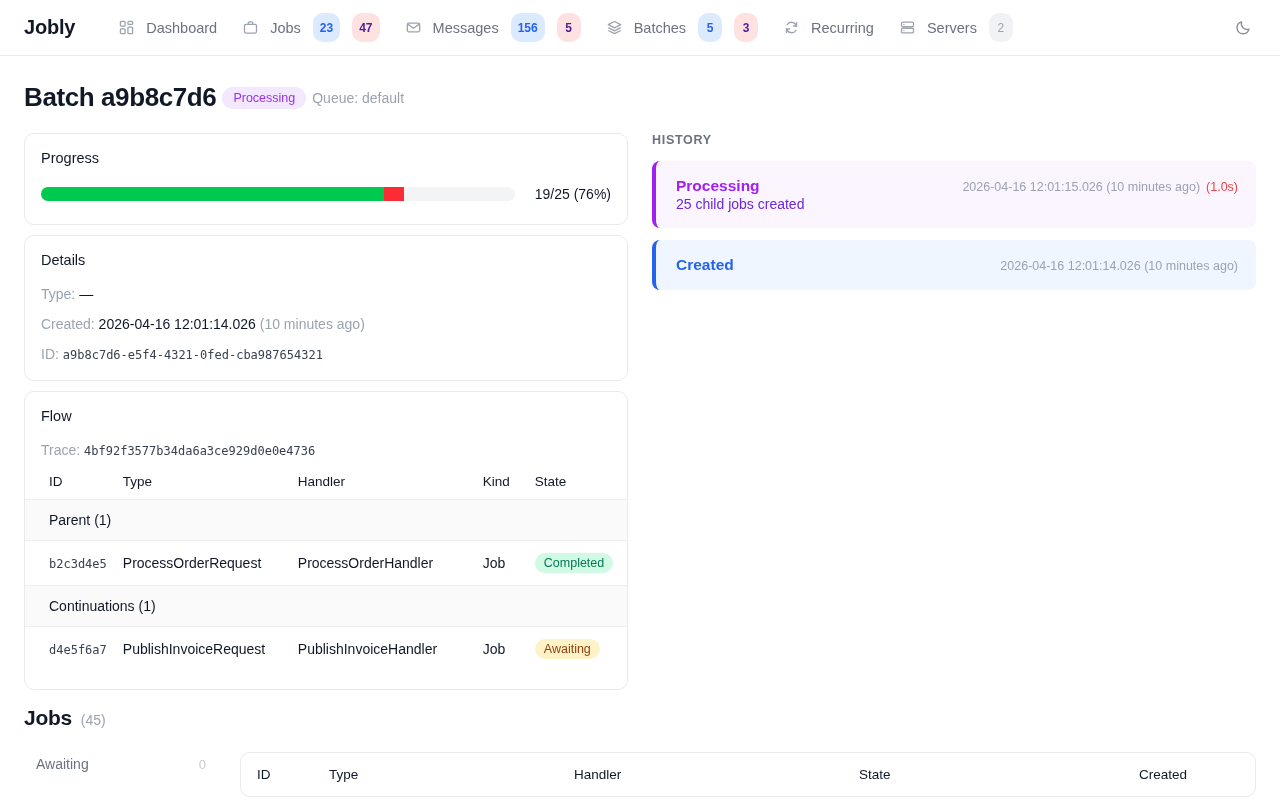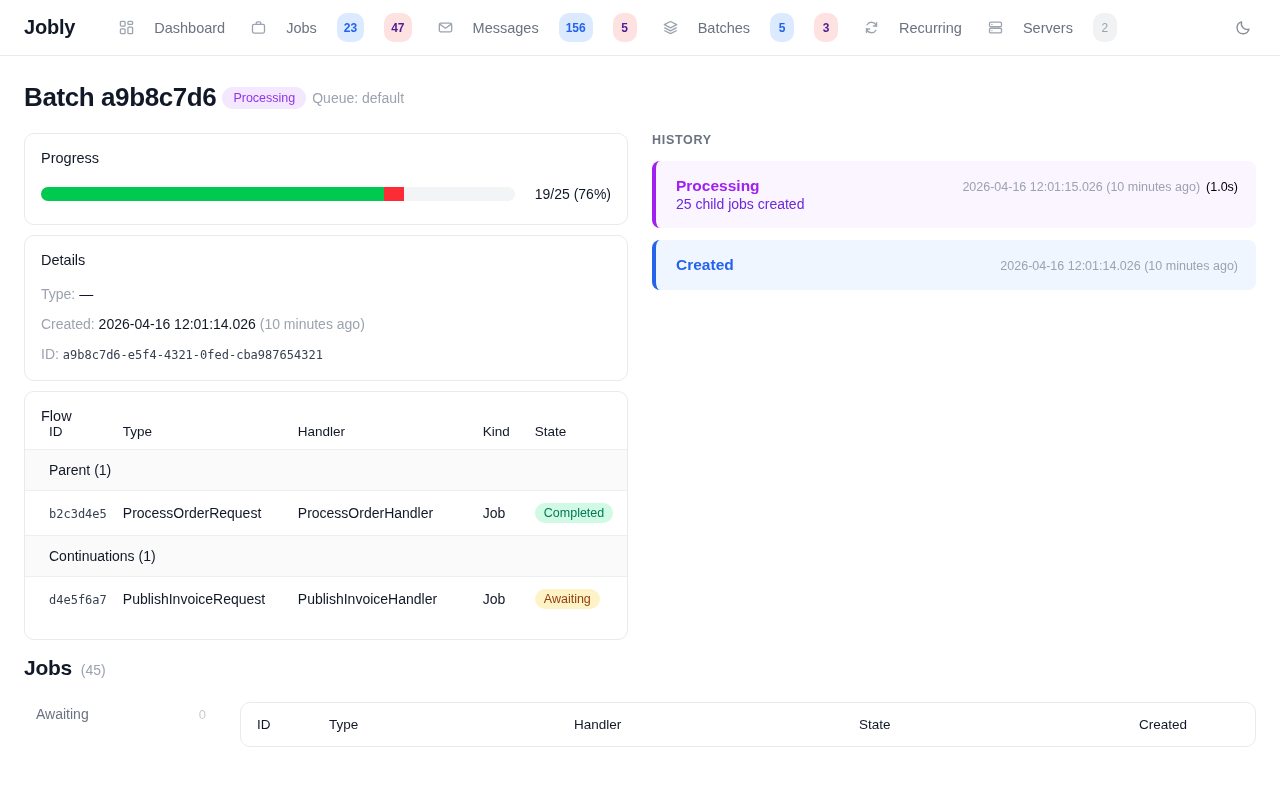--- a/index.html
+++ b/index.html
@@ -25,21 +25,21 @@
     font-size: 20px;
     font-weight: bold;
     color: #111827;
     letter-spacing: -0.2px;
     margin-right: 44px;
   }
   .nav-items { display: flex; align-items: center; gap: 26px; }
   .nav-item {
     display: flex;
     align-items: center;
-    gap: 20px;
+    gap: 12px;
     font-size: 14.5px;
     color: #6b7280;
     cursor: pointer;
     white-space: nowrap;
   }
   .nav-item .ico { display: flex; align-items: center; color: #9ca3af; }
   .nav-badge {
     display: inline-flex;
     align-items: center;
     justify-content: center;
@@ -188,21 +188,21 @@
     display: block;
   }
   .hist-top { display: flex; align-items: baseline; }
   .hist-state { font-size: 15.5px; font-weight: bold; flex: none; }
   .hist-meta {
     margin-left: auto;
     font-size: 12.5px;
     color: #9ca3af;
     white-space: nowrap;
   }
-  .hist-dur { color: #000000; margin-left: 6px; }
+  .hist-dur { color: #ef4444; margin-left: 6px; }
   .hist-desc { font-size: 14px; color: #6d28d9; margin-top: 1px; }
   .hist-processing { background: #faf5ff; border-left-color: #a020f0; }
   .hist-processing .hist-state { color: #a020f0; }
   .hist-created { background: #eff6ff; border-left-color: #2563eb; }
   .hist-created .hist-state { color: #2563eb; }
 
   
   .jobs-section { padding: 6px 24px 0 24px; }
   .jobs-head {
     display: flex;
@@ -370,20 +370,24 @@
         </div>
         <div class="det-line">
           <span>ID:</span>
           <span class="mono">a9b8c7d6-e5f4-4321-0fed-cba987654321</span>
         </div>
       </div>
     </div>
 
     <div class="card">
       <div class="card-title">Flow</div>
+      <div class="flow-trace">
+        <span>Trace:</span>
+        <span class="mono">4bf92f3577b34da6a3ce929d0e0e4736</span>
+      </div>
       <table class="flow">
         <thead>
           <tr>
             <th style="width:72px">ID</th>
             <th style="width:175px">Type</th>
             <th style="width:185px">Handler</th>
             <th style="width:52px">Kind</th>
             <th>State</th>
           </tr>
         </thead>

